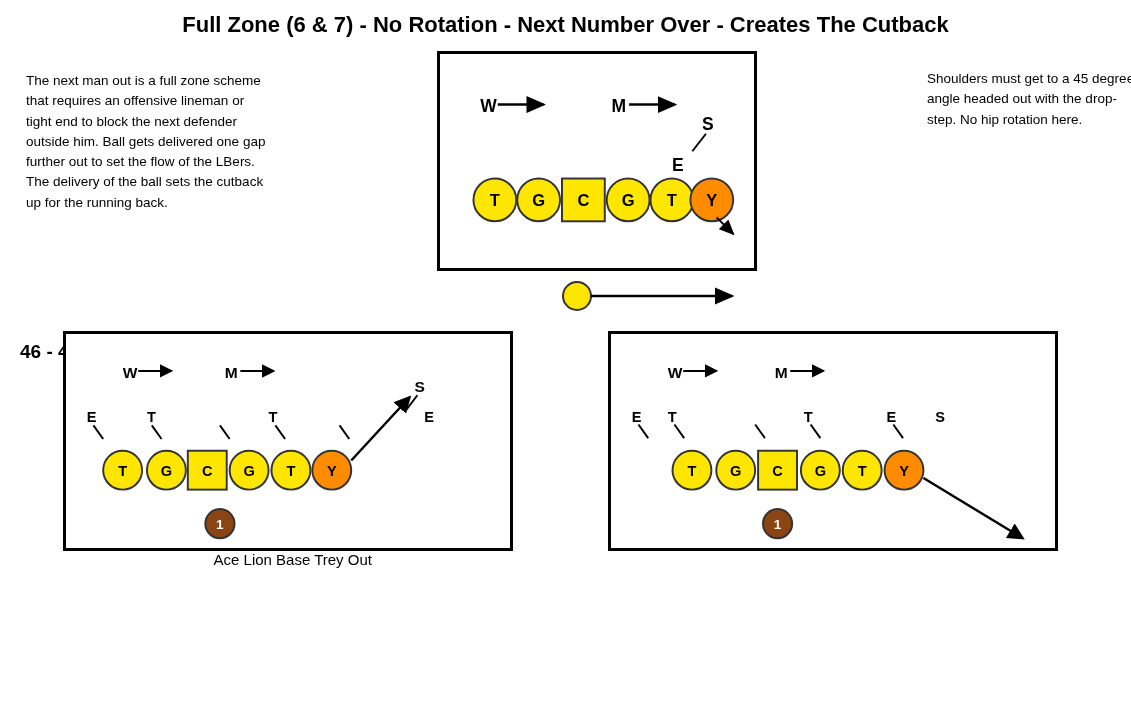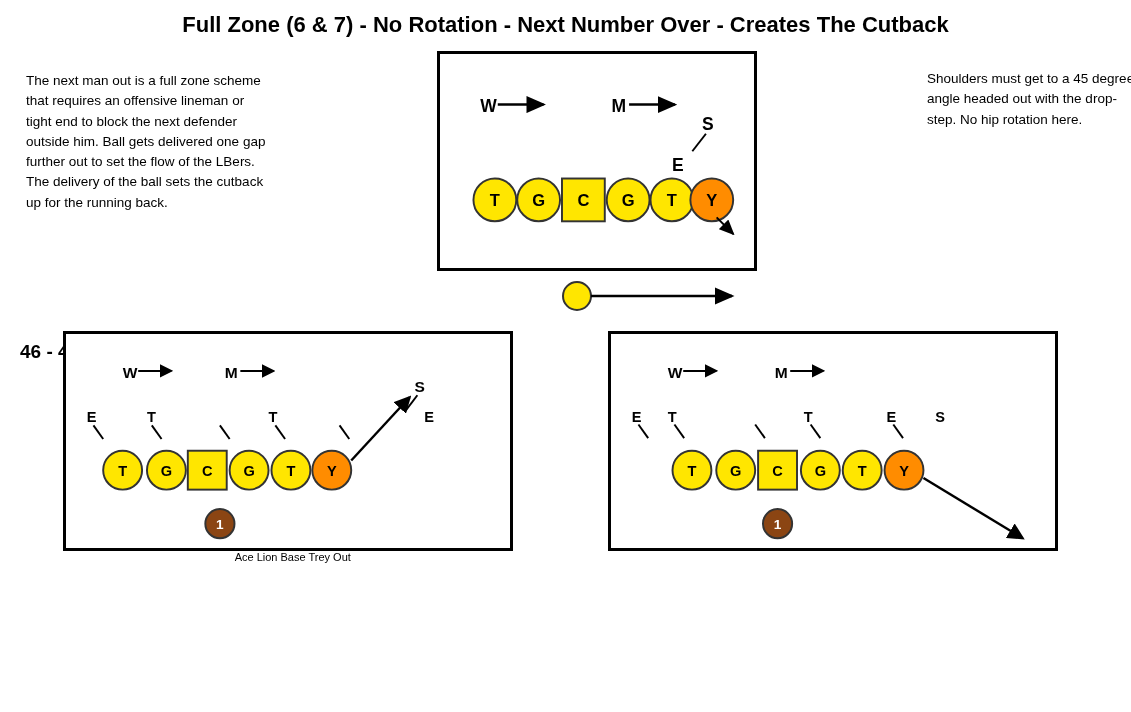--- a/index.html
+++ b/index.html
@@ -92,21 +92,21 @@
 
     .bottom-diagram-box {
       border: 3px solid black;
       width: 450px;
       height: 220px;
       position: relative;
       background: white;
     }
 
     .sub-labels {
-      font-size: 11px;
+      font-size: 15px;
       text-align: center;
       margin-top: 0px;
     }
 
     
     svg {
       position: absolute;
       top: 0; left: 0;
       width: 100%;
       height: 100%;

